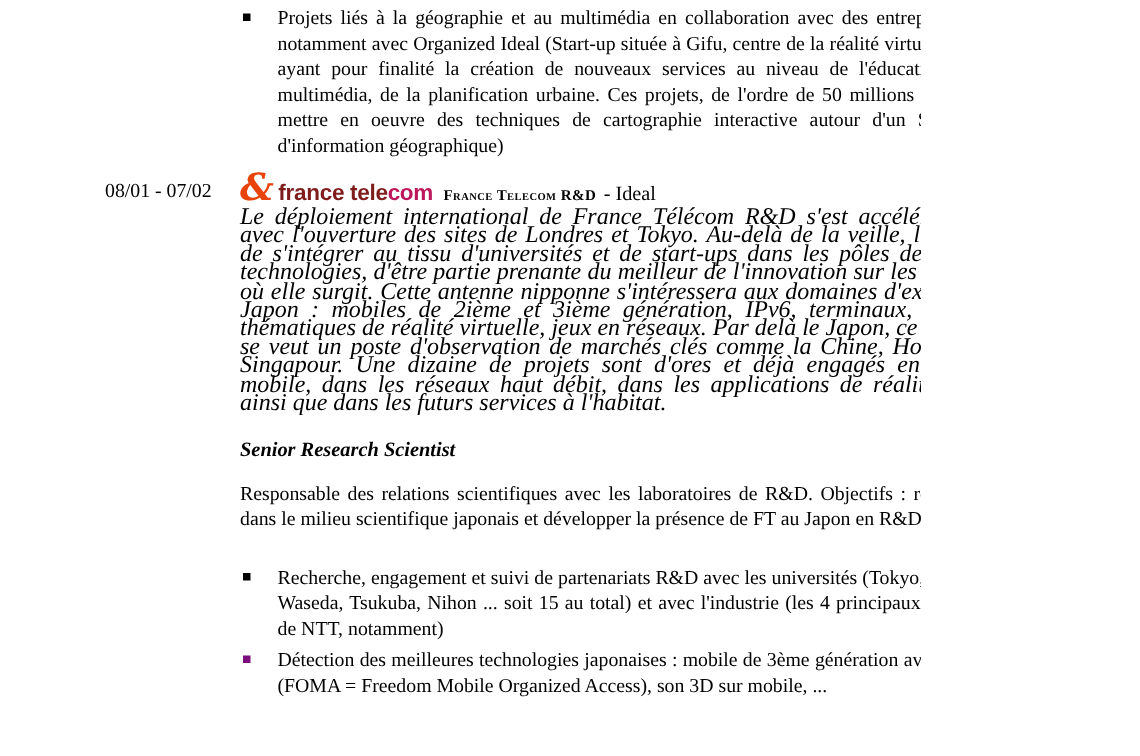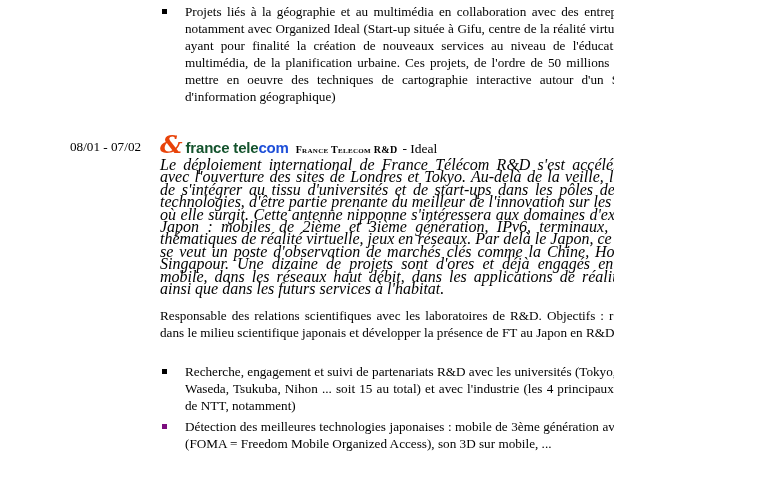--- a/index.html
+++ b/index.html
@@ -30,21 +30,21 @@
   .bullet-text {
     flex: 1;
     font-size: 13.2px;
     line-height: 17px;
     text-align: justify;
   }
   .header-row {
     display: flex;
     align-items: baseline;
     position: relative;
-    margin-top: 30px;
+    margin-top: 10px;
     height: 23px;
     white-space: nowrap;
   }
   .date {
     position: absolute;
     left: -90px;
     top: 4px;
     font-size: 13.2px;
   }
   .logo { display: inline-flex; align-items: baseline; }
@@ -102,28 +102,29 @@
       <div class="marker-col">
         <span class="sq" style="background-color: rgb(0, 0, 0);"></span>
       </div>
       <div class="bullet-text">Projets liés à la géographie et au multimédia en collaboration avec des entreprises privées, notamment avec Organized Ideal (Start-up située à Gifu, centre de la réalité virtuelle au Japon) ayant pour finalité la création de nouveaux services au niveau de l'éducation, des jeux multimédia, de la planification urbaine. Ces projets, de l'ordre de 50 millions de yens, vont mettre en oeuvre des techniques de cartographie interactive autour d'un SIG (système d'information géographique)</div>
     </div>
 
     <div class="header-row">
       <span class="date">08/01 - 07/02</span>
       <span class="logo">
         <span class="logo-amp" style="color: rgb(232, 67, 10);">&amp;</span>
-        <span class="logo-text"><span style="color: #14532d; text-align: right;">france tele</span><span style="color: #1d4ed8;">com</span></span>
+        <span class="logo-text"><span style="color: #7f1d1d; text-align: right;">france tele</span><span style="color: #be185d;">com</span></span>
       </span>
       <span class="company">France Telecom R&amp;D</span>
       <span class="location">- Ideal</span>
     </div>
 
     <p class="italic-para">Le déploiement international de France Télécom R&amp;D s'est accéléré en 2001 avec l'ouverture des sites de Londres et Tokyo. Au-delà de la veille, l'objectif est de s'intégrer au tissu d'universités et de start-ups dans les pôles des nouvelles technologies, d'être partie prenante du meilleur de l'innovation sur les lieux même où elle surgit. Cette antenne nipponne s'intéressera aux domaines d'excellence du Japon : mobiles de 2ième et 3ième génération, IPv6, terminaux, domotique, thématiques de réalité virtuelle, jeux en réseaux. Par delà le Japon, ce laboratoire se veut un poste d'observation de marchés clés comme la Chine, Hong-Kong et Singapour. Une dizaine de projets sont d'ores et déjà engagés en téléphonie mobile, dans les réseaux haut débit, dans les applications de réalité virtuelle, ainsi que dans les futurs services à l'habitat.</p>
 
+    <p class="job-title">Senior Research Scientist</p>
 
     <p class="summary">Responsable des relations scientifiques avec les laboratoires de R&amp;D.  Objectifs : représenter FT dans le milieu scientifique japonais et développer la présence de FT au Japon en R&amp;D</p>
 
     <div class="bullets">
       <div class="bullet-item">
         <div class="marker-col">
           <span class="sq" style="background-color: rgb(0, 0, 0);"></span>
         </div>
         <div class="bullet-text">Recherche, engagement et suivi de partenariats R&amp;D avec les universités (Tokyo, Kyoto, Keio, Waseda, Tsukuba, Nihon ... soit 15 au total) et avec l'industrie (les 4 principaux centres R&amp;D de NTT, notamment)</div>
       </div>

